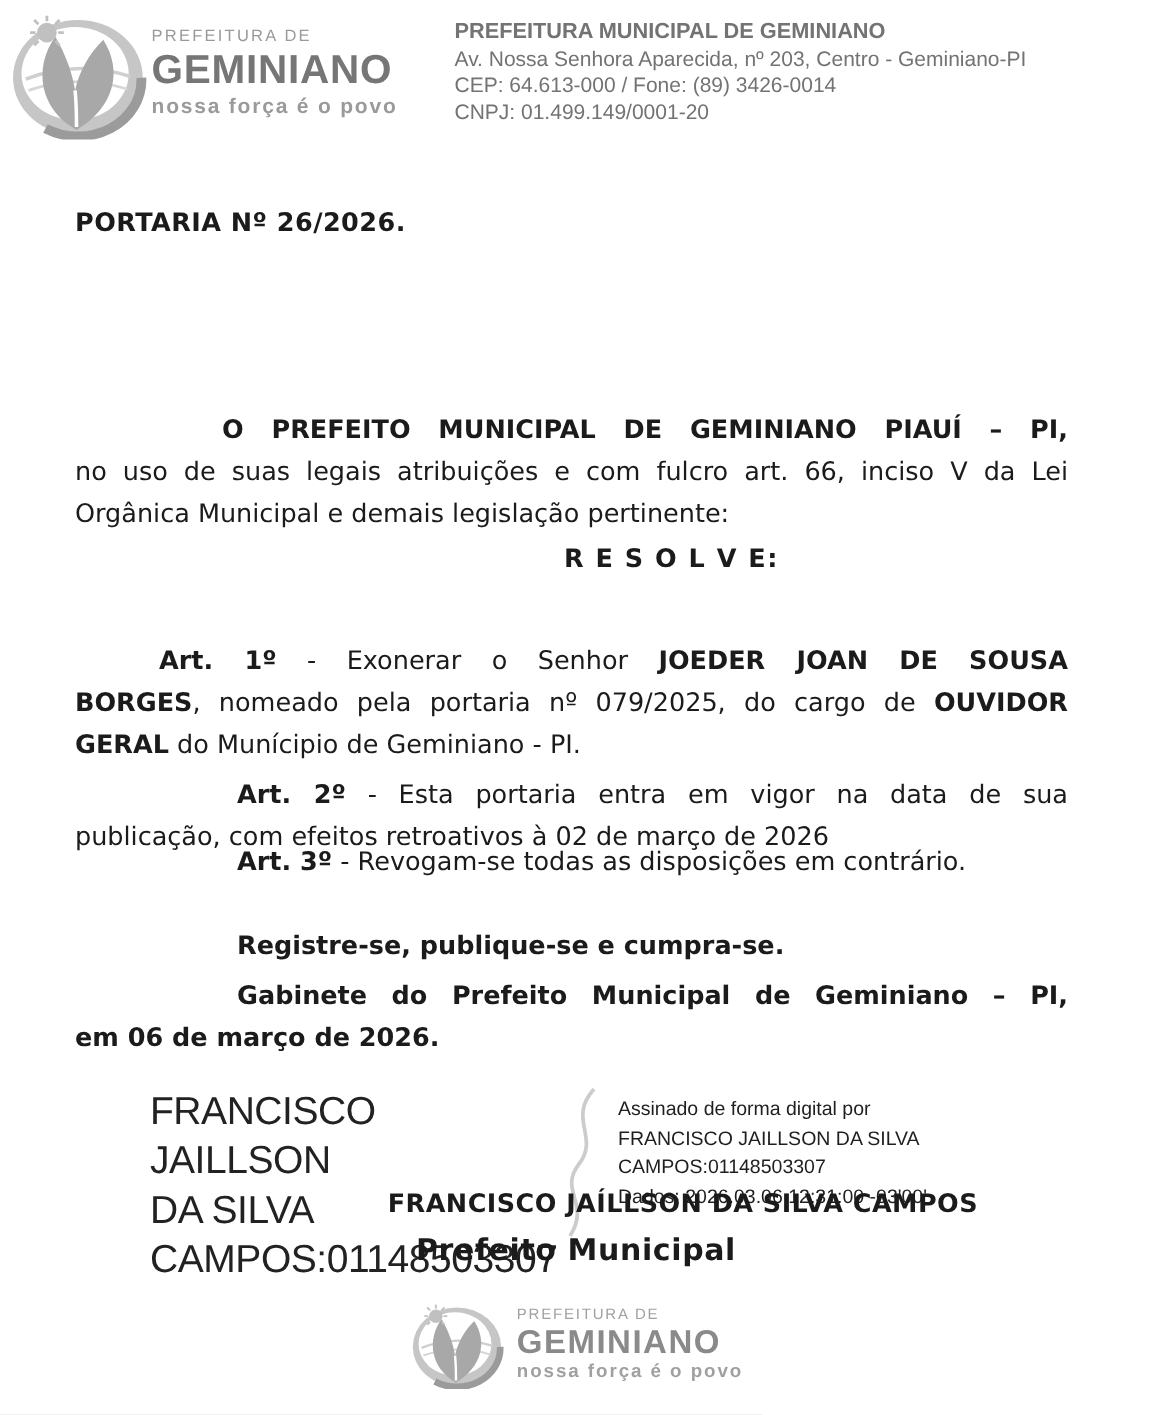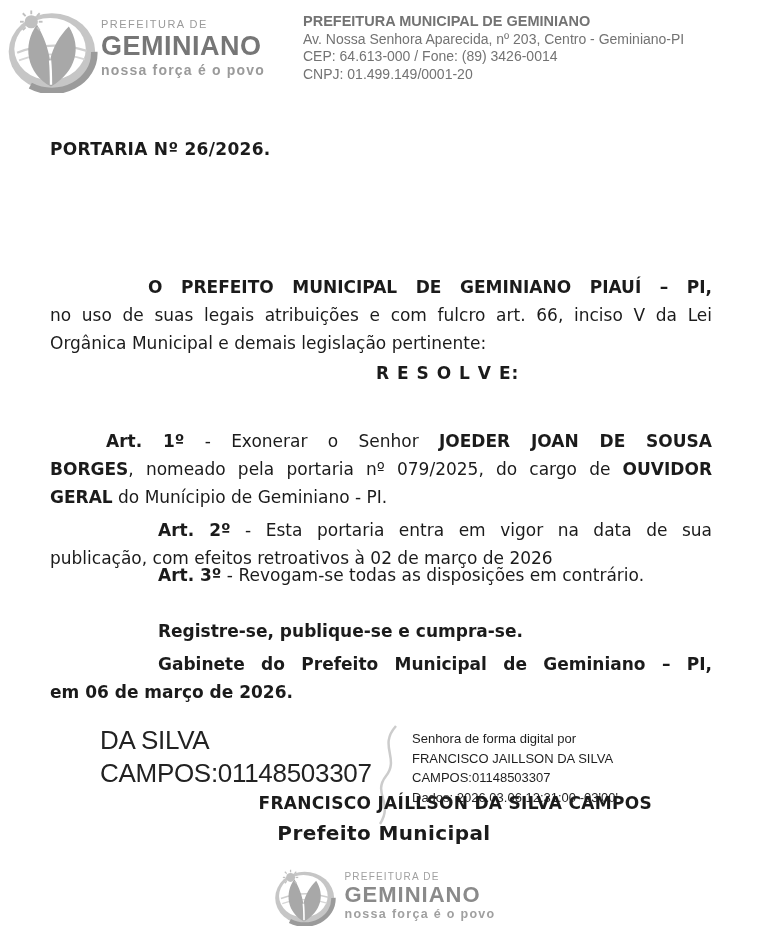--- a/index.html
+++ b/index.html
@@ -133,28 +133,29 @@
 
   <div class="doc-line art3-l1"><span class="b">Art. 3º</span><span> - Revogam-se todas as disposições em contrário.</span></div>
 
   <div class="doc-line registre">Registre-se, publique-se e cumpra-se.</div>
 
   <div class="doc-line gab-l1 jl">Gabinete do Prefeito Municipal de Geminiano – PI,</div>
   <div class="doc-line gab-l2">em 06 de março de 2026.</div>
 
   <div class="sig">
     <div class="sig-big">
+      <div>FRANCISCO JAILLSON</div>
       <div>DA SILVA</div>
       <div>CAMPOS:01148503307</div>
     </div>
     <svg class="sig-mark" width="40" height="102" viewBox="0 0 40 102">
       <path d="M30,2 C12,22 34,34 20,52 C6,70 28,78 14,100" stroke="#cccccc" stroke-width="2.5" fill="none"></path>
     </svg>
     <div class="sig-small">
-      <div>Senhora de forma digital por</div>
+      <div>Assinado de forma digital por</div>
       <div>FRANCISCO JAILLSON DA SILVA</div>
       <div>CAMPOS:01148503307</div>
       <div>Dados: 2026.03.06 12:31:00 -03'00'</div>
     </div>
   </div>
 
   <div class="signer-name">FRANCISCO JAÍLLSON DA SILVA CAMPOS</div>
   <div class="signer-title">Prefeito Municipal</div>
 
   <div class="footer-logo">

